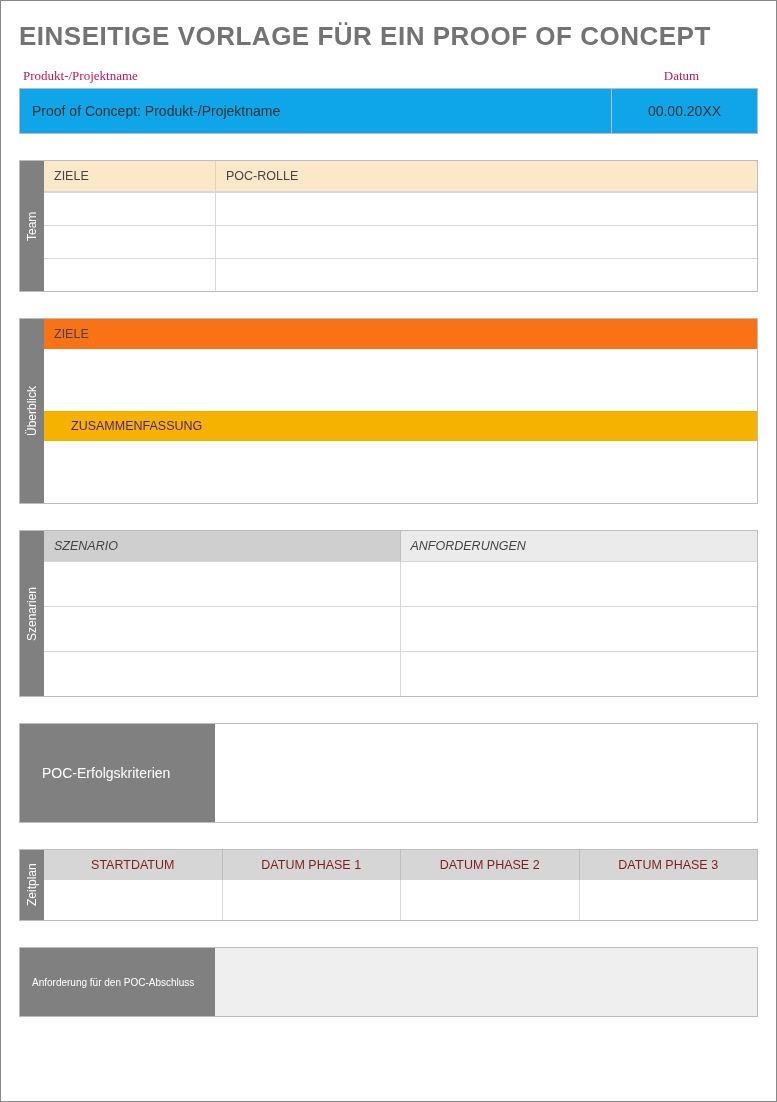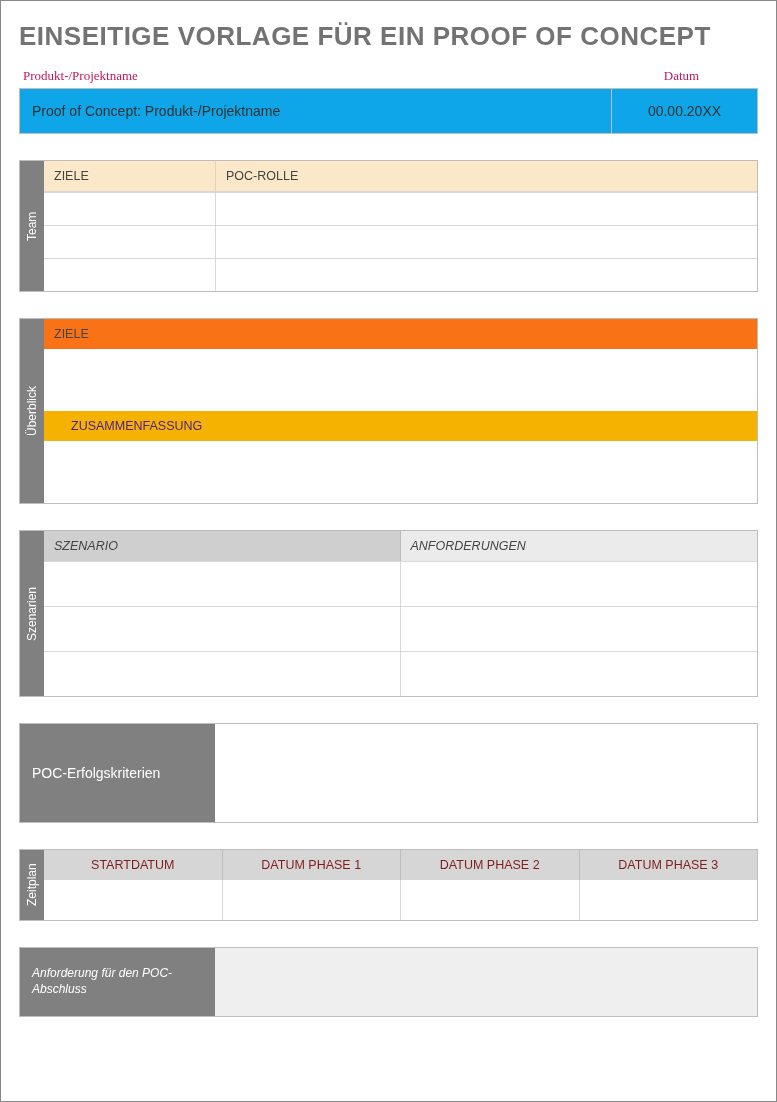--- a/index.html
+++ b/index.html
@@ -84,21 +84,21 @@
   .sz-head .th.rq { flex: 1; background: #ebebeb; }
   .sz-row { display: flex; height: 45px; border-top: 1px solid #d8d8d8; }
   .sz-row .td { padding: 6px 10px; font-size: 13px; }
   .sz-row .td.sc { width: 50%; border-right: 1px solid #d8d8d8; }
   .sz-row .td.rq { flex: 1; }
 
   
   .crit { margin-top: 26px; border: 1px solid #bdbdbd; display: flex; height: 100px; }
   .crit-label {
     width: 195px; background: #808080; color: #fff;
-    display: flex; align-items: center; padding: 0 12px;
+    display: flex; align-items: center; padding: 0 22px;
     font-size: 14px;
   }
   .crit-body { flex: 1; background: #fff; }
 
   
   .zp-head { display: flex; background: #d6d6d6; }
   .zp-head .th {
     flex: 1; padding: 8px 6px; font-size: 12.5px; color: #7f1d1d;
     text-align: center; border-right: 1px solid #bdbdbd;
   }
@@ -107,21 +107,21 @@
   .zp-row .td {
     flex: 1; padding: 6px; border-right: 1px solid #d8d8d8;
   }
   .zp-row .td:last-child { border-right: none; }
 
   
   .closure { margin-top: 26px; border: 1px solid #bdbdbd; display: flex; height: 70px; }
   .closure-label {
     width: 195px; background: #808080; color: #fff;
     display: flex; align-items: center; padding: 4px 12px;
-    font-size: 12px; line-height: 1.3; font-style: italic;
+    font-size: 10px; line-height: 1.3;
   }
   .closure-body { flex: 1; background: #efefef; }
 </style>
 </head>
 <body>
 
 <div class="title">EINSEITIGE VORLAGE FÜR EIN PROOF OF CONCEPT</div>
 
 <div class="meta-labels">
   <div class="left">Produkt-/Projektname</div>

